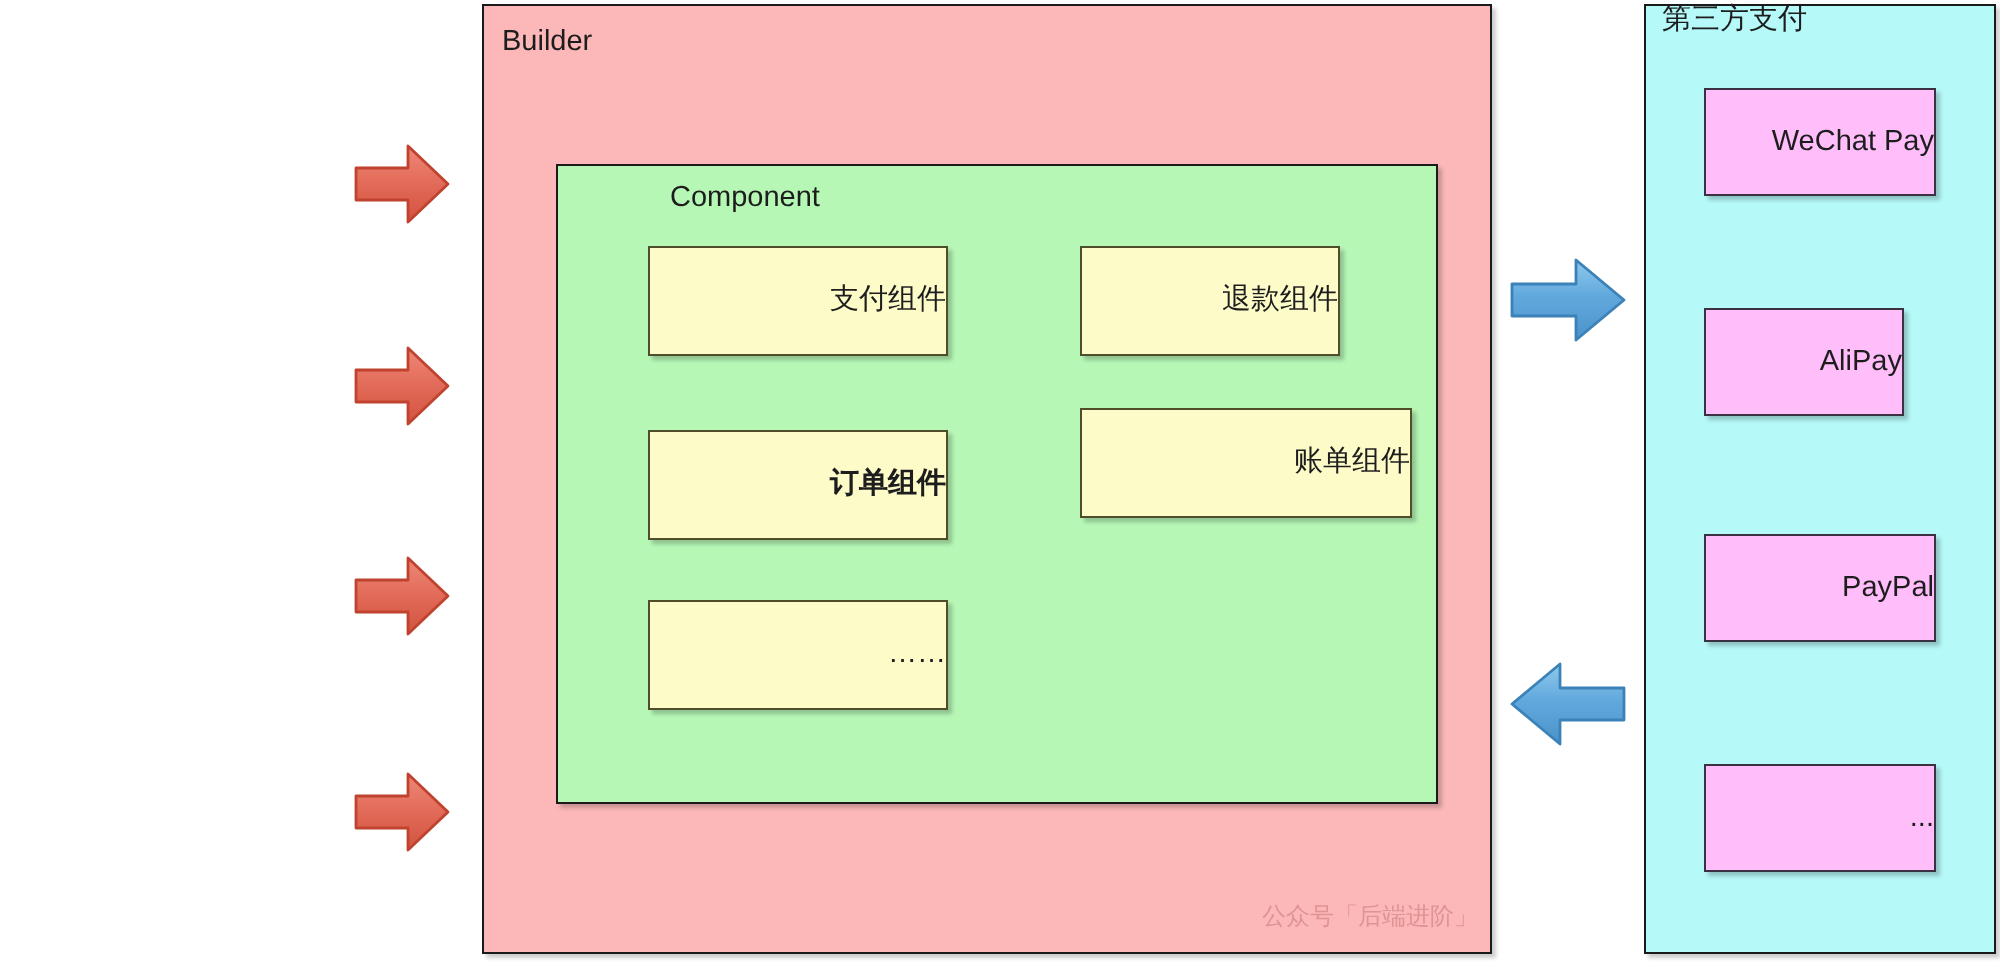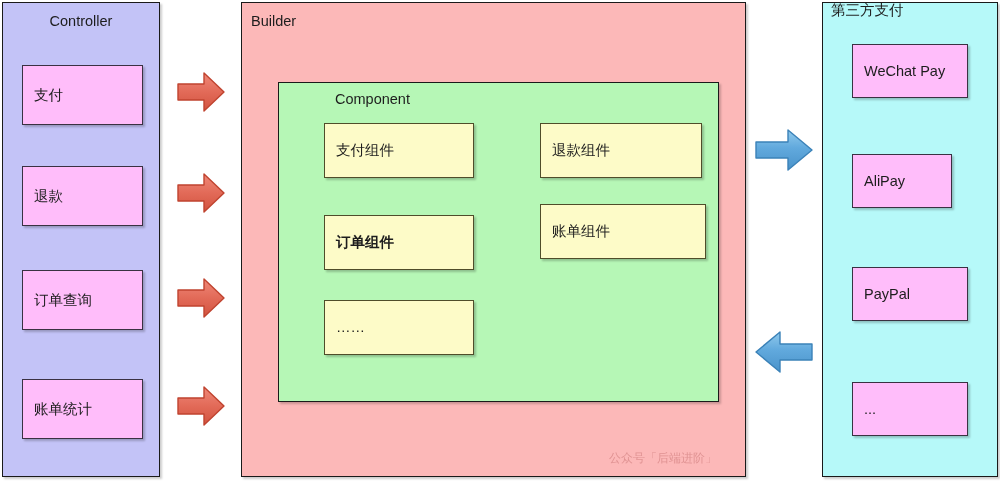--- a/index.html
+++ b/index.html
@@ -96,21 +96,21 @@
     left: 8px;
     top: 9px;
     margin-left: 48px;
   }
 
   
   .node {
     position: absolute;
     display: flex;
     align-items: center;
-    justify-content: flex-start;
+    justify-content: flex-end;
     border: 1.5px solid #262626;
     box-shadow: 2px 2px 2px rgba(0,0,0,0.22);
     font-size: 14.5px;
     color: #1d1d1d;
     line-height: 1;
     text-align: center;
     padding-left: 11px;
   }
   .node.pink {
     background: #ffbdfa;
@@ -123,52 +123,33 @@
 
   
   .arrow {
     position: absolute;
   }
   .arrow svg { display: block; }
 
   
   #watermark {
     position: absolute;
-    right: 28px;
+    right: 6px;
     bottom: 12px;
     font-size: 12px;
     color: #e09393;
     line-height: 1;
     white-space: nowrap;
   }
 </style>
 </head>
 <body>
 
 <div class="canvas">
 
-  <div class="panel" id="controller-panel">
-    <div class="panel-title">Controller</div>
-
-    <div class="node pink" style="left:19px; top:62px; width:121px; height:60px;">
-      <span>支付</span>
-    </div>
-
-    <div class="node pink" style="left:19px; top:163px; width:121px; height:60px;">
-      <span>退款</span>
-    </div>
-
-    <div class="node pink" style="left:19px; top:267px; width:121px; height:60px;">
-      <span>订单查询</span>
-    </div>
-
-    <div class="node pink" style="left:19px; top:376px; width:121px; height:60px;">
-      <span>账单统计</span>
-    </div>
-  </div>
 
   <div class="arrow" style="left:177px; top:71px;">
     <svg width="48" height="42" viewBox="0 0 48 42">
       <defs>
         <linearGradient id="redGrad1" x1="0" y1="0" x2="0" y2="1">
           <stop offset="0%" stop-color="#ef8878"></stop>
           <stop offset="50%" stop-color="#e26a58"></stop>
           <stop offset="100%" stop-color="#d2533f"></stop>
         </linearGradient>
       </defs>
@@ -218,21 +199,21 @@
   <div class="panel" id="builder-panel">
     <div class="panel-title">Builder</div>
 
     <div id="component-box">
       <div class="panel-title">Component</div>
 
       <div class="node yellow" style="left:45px; top:40px; width:150px; height:55px;">
         <span>支付组件</span>
       </div>
 
-      <div class="node yellow" style="left:261px; top:40px; width:162px; height:55px;">
+      <div class="node yellow" style="left:261px; top:40px; width:130px; height:55px;">
         <span>退款组件</span>
       </div>
 
       <div class="node yellow" style="left:45px; top:132px; width:150px; height:55px;font-weight:bold;">
         <span>订单组件</span>
       </div>
 
       <div class="node yellow" style="left:261px; top:121px; width:166px; height:55px;">
         <span>账单组件</span>
       </div>

